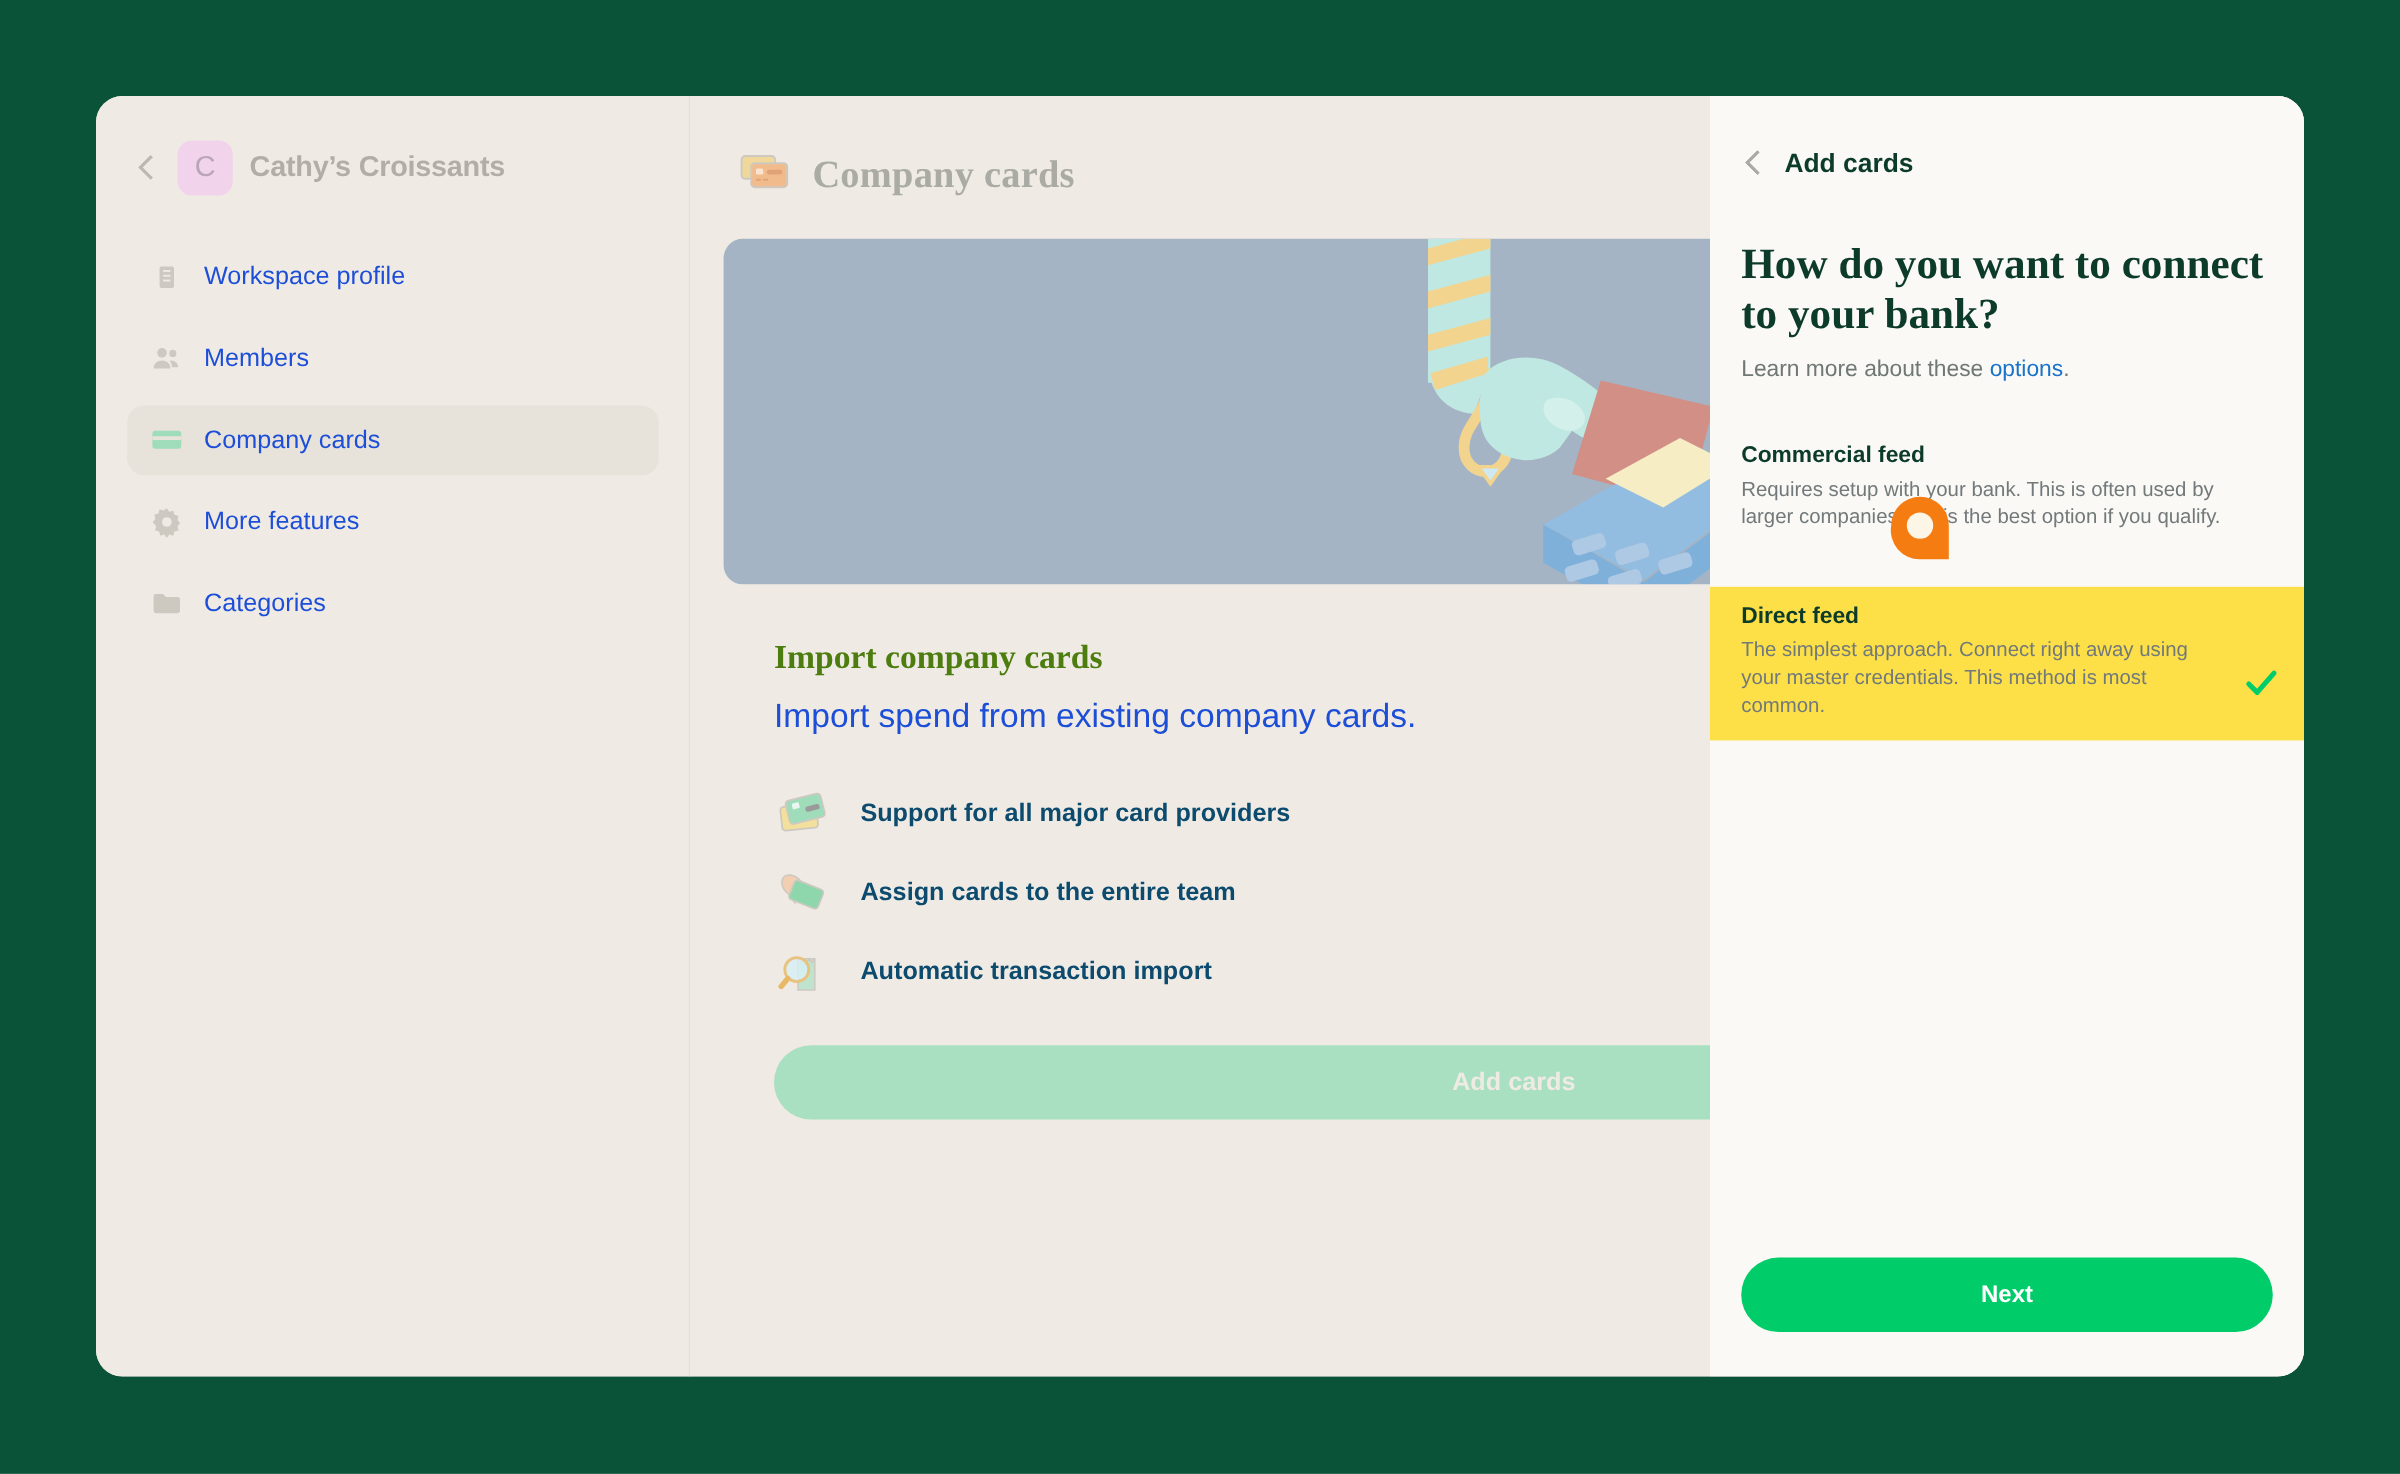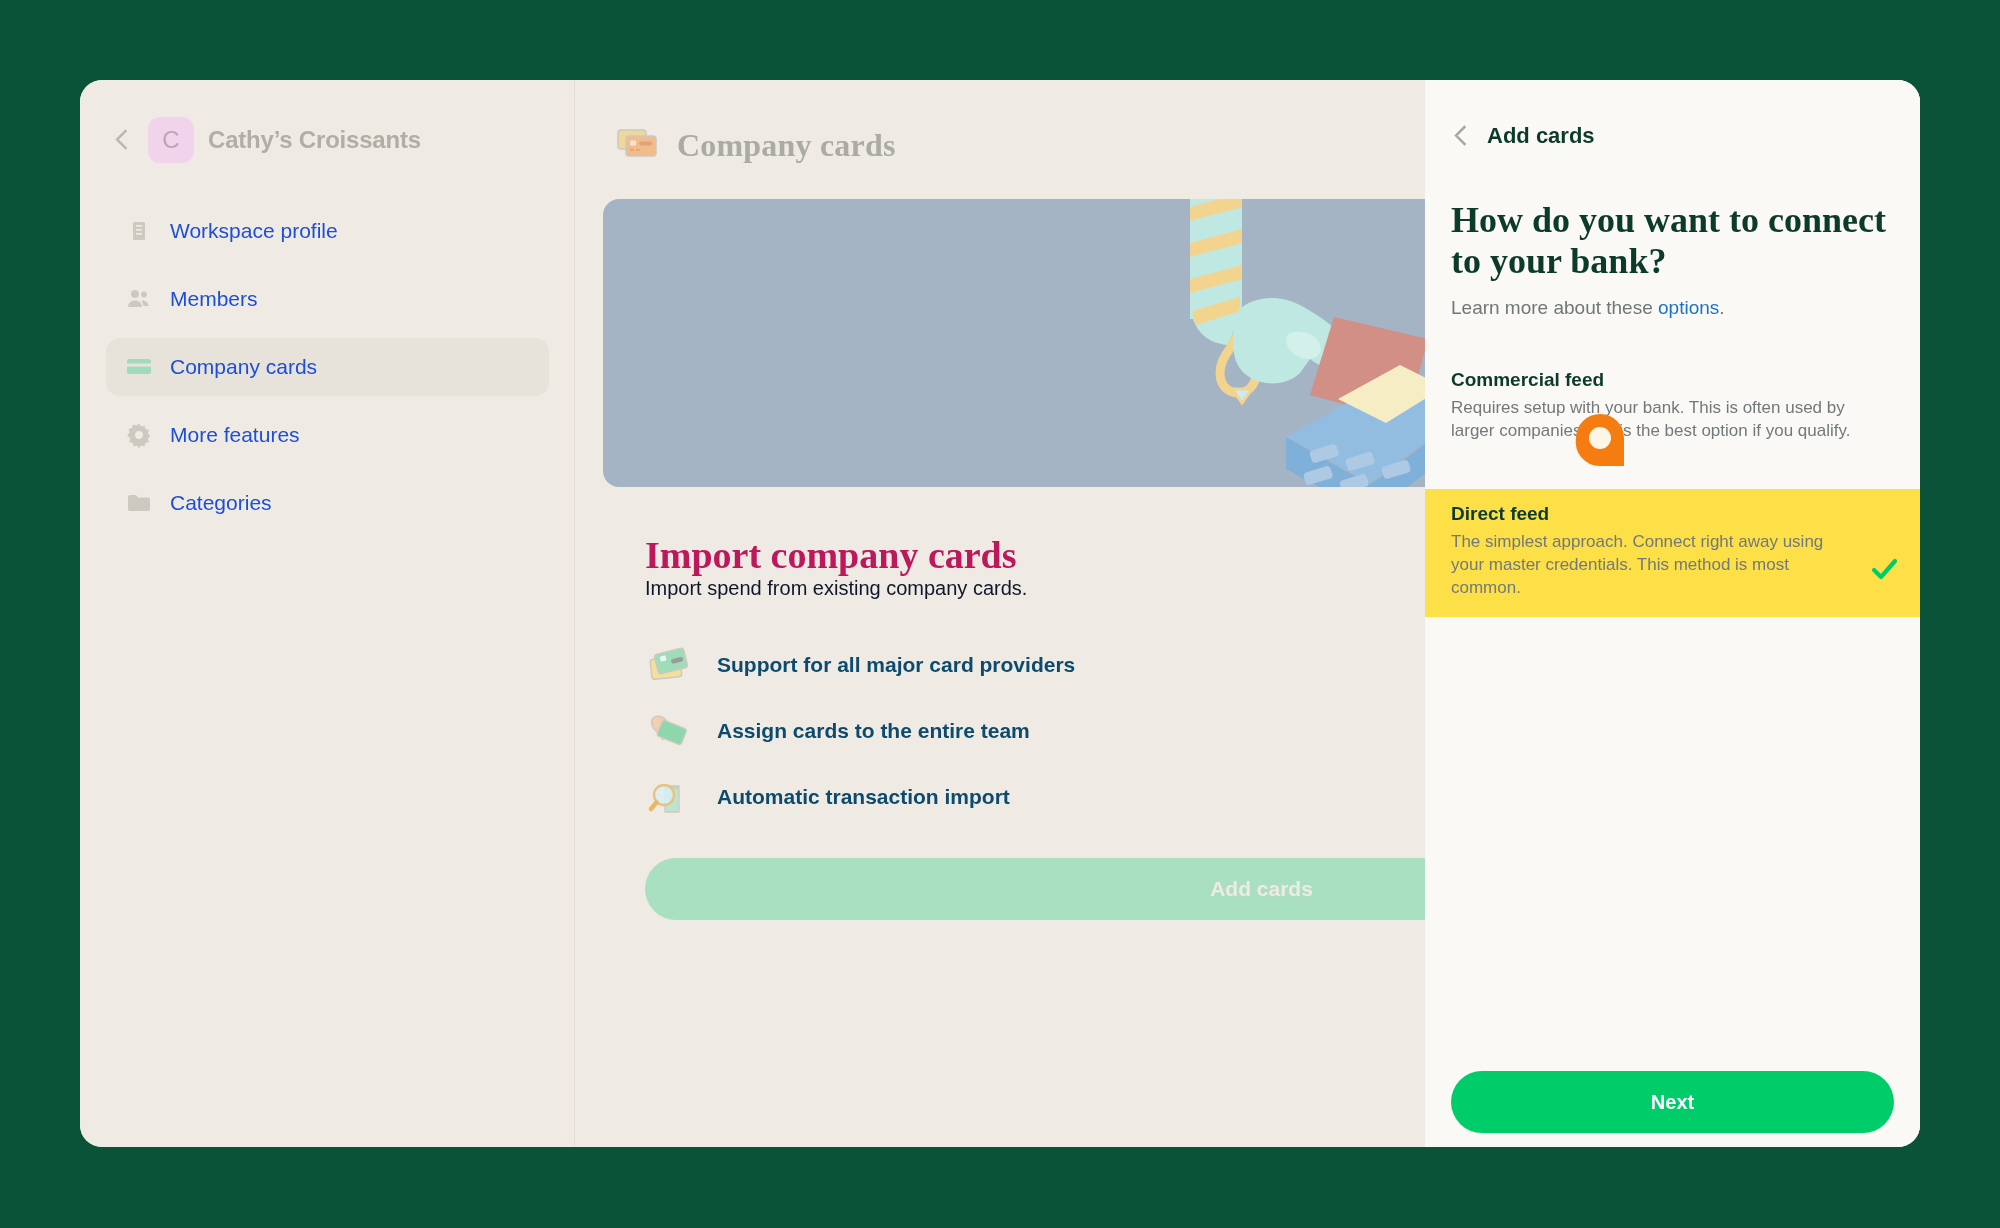--- a/index.html
+++ b/index.html
@@ -71,22 +71,22 @@
     overflow: hidden;
   }
   .hero svg { position: absolute; left: 50%; top: 0; transform: translateX(-50%); }
 
   .content-card {
     position: absolute; left: 28px; top: 407px;
     width: 1317px; height: 586px;
     background: #efebe4; border-radius: 0 0 16px 16px;
     padding: 46px 42px 0 42px;
   }
-  .content-title { font-family: "Liberation Serif", serif; font-size: 38px; color: #be185d; }
-  .content-sub { font-size: 20px; color: #0f172a; }
+  .content-title { font-family: "Liberation Serif", serif; font-size: 28px; color: #4d7c0f; }
+  .content-sub { margin-top: 16px; font-size: 28px; color: #1d4ed8; }
   .feature-list { margin-top: 32px; }
   .feature-row { display: flex; align-items: center; gap: 26px; height: 66px; margin-bottom: 0; }
   .feature-icon { width: 46px; height: 46px; flex: 0 0 46px; display: flex; align-items: center; justify-content: center; }
   .feature-text { font-size: 21px; font-weight: 700; color: #0c4a6e; }
   .cta-button {
     margin-top: 28px; height: 62px; width: 1233px;
     background: #a9e0c1; border-radius: 31px; border: none;
     display: flex; align-items: center; justify-content: center;
     color: #efebe4; font-size: 21px; font-weight: 700;
     cursor: pointer;
@@ -121,21 +121,21 @@
   .options { margin-top: 36px; margin-left: -26px; margin-right: -26px; }
   .option { padding: 14px 26px 18px 26px; position: relative; cursor: pointer; }
   .option.selected { background: #fde047; margin-top: 28px; }
   .option-name { font-size: 19px; font-weight: 700; color: #0d3b2a; }
   .option-desc { margin-top: 6px; font-size: 17px; line-height: 1.35; color: #72797a; padding-right: 34px; }
   .option-check {
     position: absolute; right: 22px; bottom: 34px;
     width: 28px; height: 28px;
   }
 
-  .panel-footer { margin-top: auto; padding-bottom: 14px; }
+  .panel-footer { margin-top: auto; padding-bottom: 37px; }
   .next-button {
     width: 100%; height: 62px;
     background: #00cc6a; border: none; border-radius: 31px;
     color: #ffffff; font-size: 20px; font-weight: 700;
     cursor: pointer;
   }
 
   
   .cursor {
     position: absolute; left: 1570px; top: 408px;

